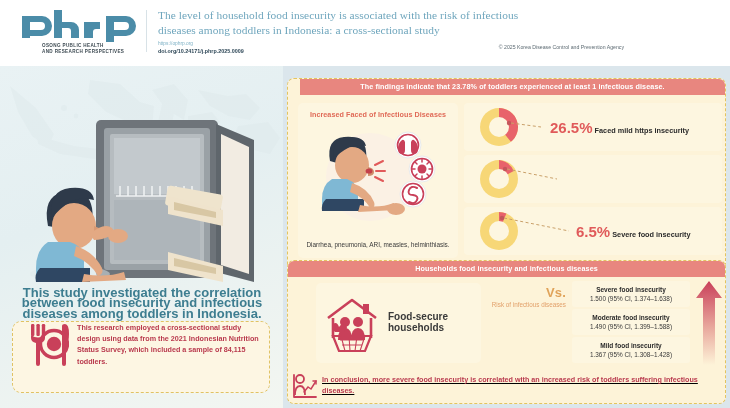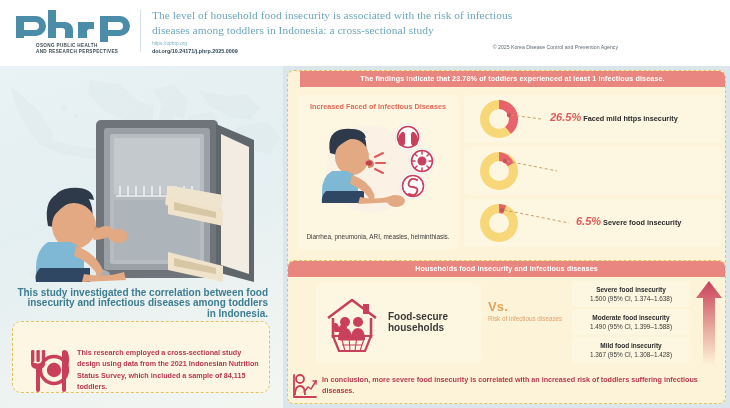--- a/index.html
+++ b/index.html
@@ -4,21 +4,21 @@
 <style>
   * { margin:0; padding:0; box-sizing:border-box; }
   body {
     width:730px; height:408px; overflow:hidden;
     font-family:"Liberation Sans", sans-serif;
     background:#ffffff;
   }
   .page { position:relative; width:730px; height:408px; }
 
   
-  .header { position:absolute; left:0; top:0; width:630px; height:66px; background:#fff; }
+  .header { position:absolute; left:6px; top:0; width:630px; height:66px; background:#fff; }
   .logo-wrap { position:absolute; left:14px; top:10px; width:118px; }
   .logo-mark { display:block; }
   .logo-sub {
     font-size:4.6px; font-weight:bold; letter-spacing:.35px; color:#3d4a52;
     line-height:6px; margin-top:1px; margin-left:22px;
   }
   .hdr-divider { position:absolute; left:140px; top:10px; width:1px; height:42px; background:#d8e2e7; }
   .hdr-title {
     position:absolute; left:152px; top:8px; width:400px;
     font-family:"Liberation Serif", serif;
@@ -30,39 +30,39 @@
 
   
   .left-panel {
     position:absolute; left:0; top:66px; width:283px; height:342px;
     background:linear-gradient(160deg,#e9f2f4 0%,#e4eff1 40%,#f3f6f1 100%);
     overflow:hidden;
   }
   .map-bg { position:absolute; left:2px; top:2px; opacity:.55; }
   .fridge-art { position:absolute; left:18px; top:48px; }
   .left-caption {
-    position:absolute; left:16px; top:222px; width:252px; text-align:right;
-    font-size:10px; font-weight:bold; line-height:10.4px; color:#3d7d90;
+    position:absolute; left:16px; top:222px; width:252px; text-align:center;
+    font-size:13px; font-weight:bold; line-height:10.4px; color:#3d7d90;
   }
   .method-box {
     position:absolute; left:12px; top:255px; width:258px; height:72px;
     background:#fdf6e3; border:1.1px dashed #e0c264; border-radius:9px;
-    display:flex; align-items:flex-end; padding:0 10px;
+    display:flex; align-items:flex-start; padding:0 10px;
   }
   .method-icon { width:52px; flex:0 0 52px; display:flex; justify-content:center; }
   .method-text { font-size:7.2px; line-height:11.2px; color:#b9394d; font-weight:bold; padding-left:2px; }
 
   
   .right-panel { position:absolute; left:283px; top:66px; width:447px; height:342px; background:#dbe6ec; }
 
   .card {
     position:absolute; background:#fdf3d8;
     border:1.1px dashed #e3c45f; border-radius:7px; overflow:hidden;
   }
-  .card-top { left:4px; top:4px; width:439px; height:204px;padding-left:12px; }
+  .card-top { left:4px; top:12px; width:439px; height:204px;padding-left:12px; }
   .card-bot { left:4px; top:194px; width:439px; height:144px; }
 
   .banner {
     height:16px; background:#e8867f; color:#fff;
     font-size:7.2px; font-weight:bold; text-align:center;
     line-height:16px; letter-spacing:.1px;
   }
 
   
   .illus-card {
@@ -79,46 +79,46 @@
     font-size:6.4px; line-height:9.4px; color:#3a3a3a; font-weight:500;
   }
 
   
   .donut-row { position:absolute; left:176px; width:258px; height:48px; background:#fdf6e0; border-radius:4px; }
   .donut-row.r1 { top:24px; }
   .donut-row.r2 { top:76px; }
   .donut-row.r3 { top:128px; }
   .donut { position:absolute; left:5px; top:2px; }
   .donut-label { position:absolute; top:16px; font-size:7.3px; font-weight:bold; color:#2b2b2b; white-space:nowrap; }
-  .donut-pct { font-size:11px; color:#e05a5a; font-weight:bold;font-style:italic; }
+  .donut-pct { font-size:15px; color:#e05a5a; font-weight:bold; }
   .r1 .donut-label { left:86px; }
   .r2 .donut-label { left:100px; }
   .r3 .donut-label { left:112px; }
 
   
   .compare { position:absolute; left:0; top:16px; width:439px; height:90px; }
   .house-card {
     position:absolute; left:28px; top:6px; width:165px; height:80px;
     background:#fdf6e0; border-radius:5px; display:flex; align-items:center;
   }
   .house-icon { width:72px; flex:0 0 72px; display:flex; justify-content:center; }
   .house-text { font-size:10px; font-weight:bold; color:#3a3a3a; line-height:10.6px; }
-  .vs-block { position:absolute; left:200px; top:22px; width:78px; text-align:left; }
+  .vs-block { position:absolute; left:200px; top:8px; width:78px; text-align:right; }
   .vs-word { font-size:13px; font-weight:bold; color:#e0a35a; letter-spacing:.2px; }
   .vs-sub { font-size:6.3px; color:#e2a06a; line-height:8.6px; margin-top:1px; }
   .stat-col { position:absolute; left:284px; top:4px; width:118px; }
   .stat-box {
     background:#fdf6e0; border-radius:3px; margin-bottom:2px;
     padding:4px 2px 4px; text-align:center;
   }
   .stat-name { font-size:6.5px; font-weight:bold; color:#2b2b2b; line-height:9px; }
   .stat-val { font-size:6.4px; color:#3a3a3a; line-height:9px; }
   .arrow-wrap { position:absolute; left:408px; top:4px; }
 
-  .conclusion { position:absolute; left:0; top:108px; width:439px; height:34px; display:flex; align-items:center; justify-content:center; }
+  .conclusion { position:absolute; left:0; top:108px; width:439px; height:34px; display:flex; align-items:center; justify-content:center;text-decoration:underline; }
   .concl-icon { width:34px; flex:0 0 34px; display:flex; justify-content:center; }
   .concl-text { font-size:7.2px; font-weight:bold; line-height:10.6px; color:#b9394d; }
 </style>
 </head>
 <body>
 
 <div class="page">
 
   <div class="header">
     <div class="logo-wrap">

